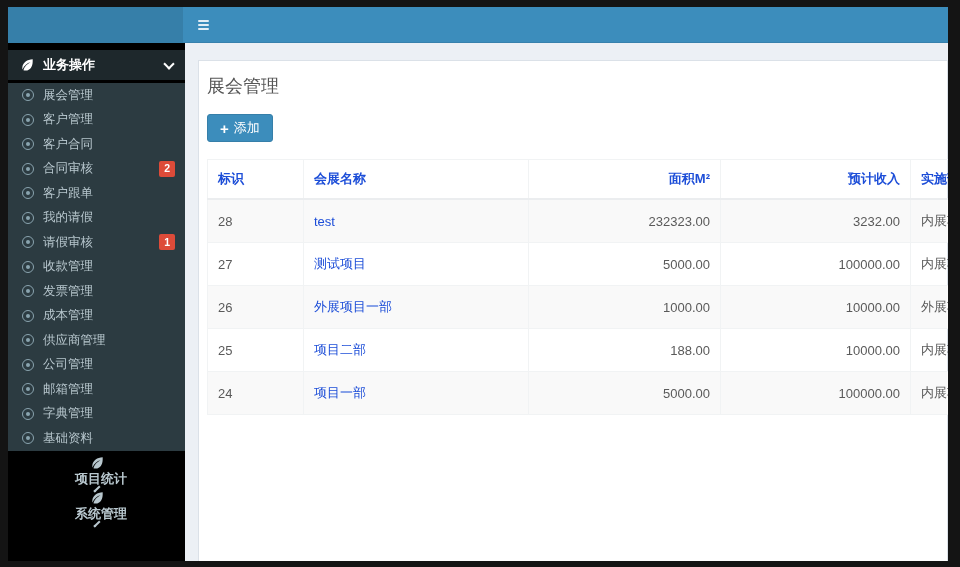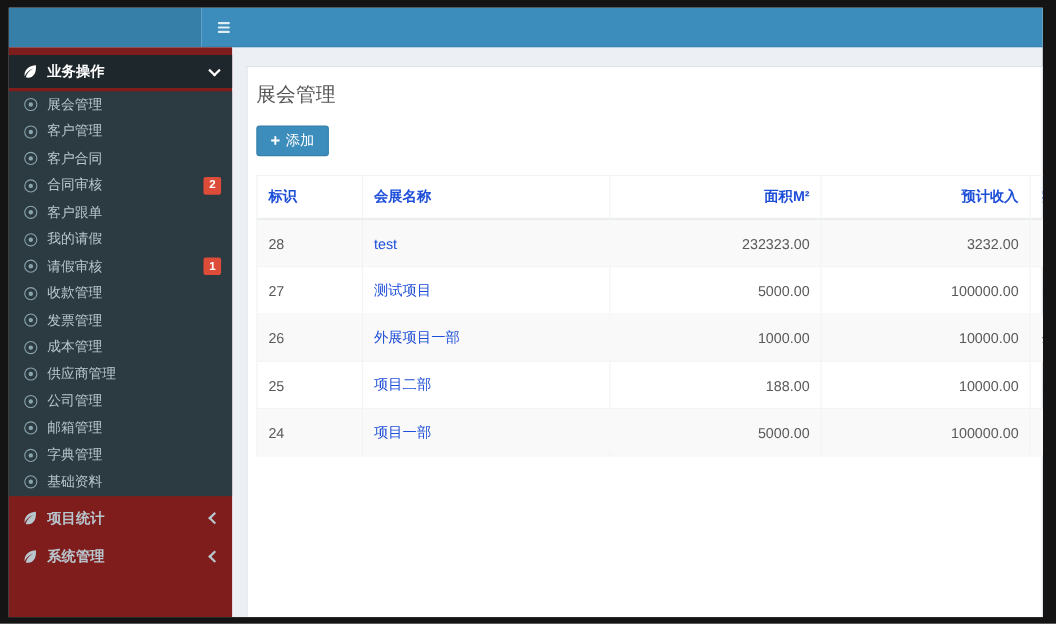--- a/index.html
+++ b/index.html
@@ -13,21 +13,21 @@
   }
   
   .topbar{height:36px;display:flex;flex:0 0 auto;}
   .logo{width:175px;background:#367fa9;flex:0 0 auto;}
   .navbar{flex:1;background:#3c8dbc;display:flex;align-items:center;box-shadow:inset 0 -1px 0 rgba(0,0,0,.08);}
   .hamburger{width:40px;height:36px;background:transparent;border:0;cursor:pointer;display:flex;align-items:center;justify-content:center;}
   .bars{display:inline-flex;flex-direction:column;gap:2px;}
   .bars span{display:block;width:11px;height:2px;background:rgba(255,255,255,.85);border-radius:1px;}
   
   .layout{flex:1;display:flex;min-height:0;}
-  .sidebar{width:203px;flex:0 0 auto;background:#7f1d1d;padding-top:7px;font-size:13px;}
+  .sidebar{width:177px;flex:0 0 auto;background:#000000;padding-top:7px;font-size:13px;}
   .section-header{
     height:30px;display:flex;align-items:center;padding:0 12px;cursor:pointer;
     color:#b8c7ce;font-weight:600;
   }
   .section-header.active{background:#1e282c;color:#fff;}
   .section-header .sec-label{flex:1;margin-left:9px;}
   .leaf{display:inline-flex;width:14px;height:14px;color:currentColor;}
   .leaf svg{width:14px;height:14px;}
   .chev{display:inline-block;width:6px;height:6px;border-right:2px solid currentColor;border-bottom:2px solid currentColor;}
   .chev.down{transform:rotate(45deg);margin-top:-3px;}
@@ -37,21 +37,21 @@
     height:24.5px;display:flex;align-items:center;padding:0 10px 0 14px;
     color:#b8c7ce;font-size:12.5px;cursor:pointer;
   }
   .submenu li .item-label{margin-left:9px;}
   .bullseye{width:10px;height:10px;border:1px solid #8aa4af;border-radius:50%;display:inline-flex;align-items:center;justify-content:center;flex:0 0 auto;}
   .bullseye i{width:4px;height:4px;border-radius:50%;background:#8aa4af;}
   .badge{
     margin-left:auto;background:#dd4b39;color:#fff;font-size:10.5px;font-weight:700;
     padding:1.5px 5px;border-radius:2px;line-height:1.2;
   }
-  .collapsed-header{margin-top:5px;}
+  .collapsed-header{margin-top:5px;flex-direction:column;}
   
   .content{flex:1;min-width:0;padding:17px 0 0 13px;}
   .card{
     background:#fff;border:1px solid #dbe1e8;border-bottom:0;height:100%;
     box-sizing:border-box;overflow:visible;
   }
   .card-header{padding:13px 8px 10px;}
   .page-title{margin:0;font-size:18px;font-weight:400;color:#555;}
   .card-body{padding:6px 0 0 8px;}
   .btn-add{

